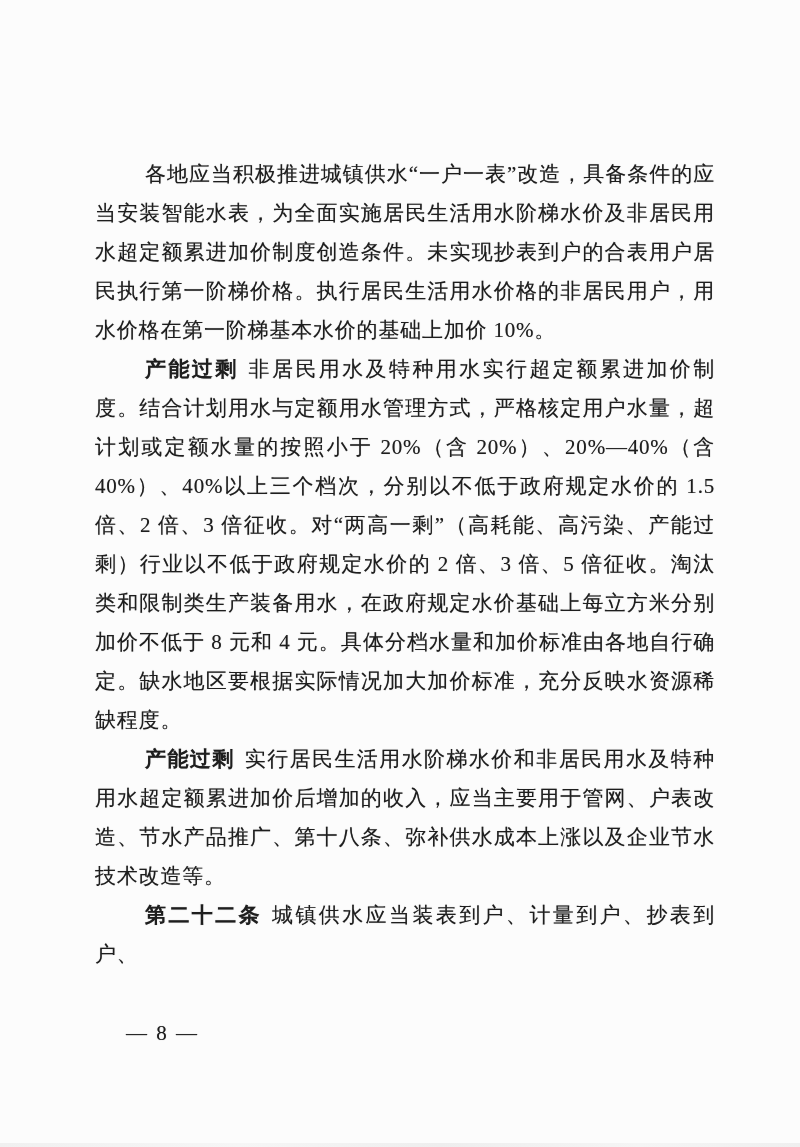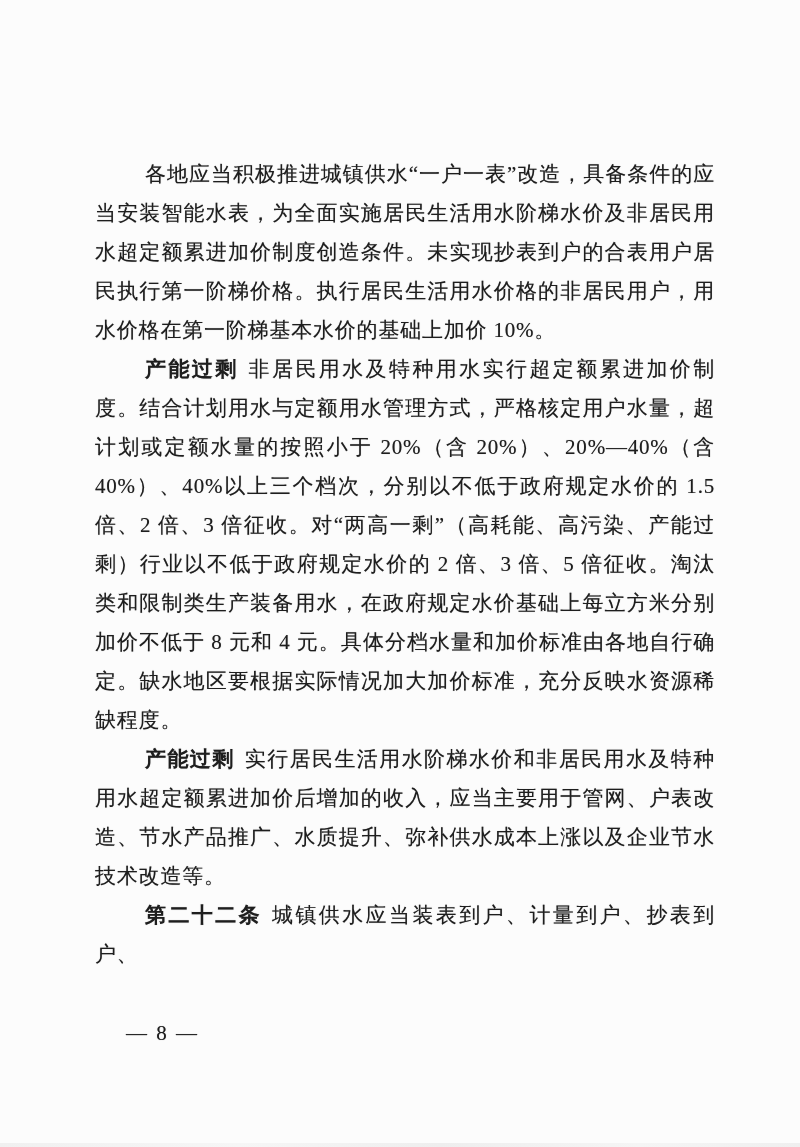--- a/index.html
+++ b/index.html
@@ -59,21 +59,21 @@
 
 <div class="page">
 
   <div class="text-block">
 
     <p class="para"><span>各地应当积极推进城镇供水“一户一表”改造，具备条件的应当安装智能水表，为全面实施居民生活用水阶梯水价及非居民用水超定额累进加价制度创造条件。未实现抄表到户的合表用户居民执行第一阶梯价格。执行居民生活用水价格的非居民用户，用水价格在第一阶梯基本水价的基础上加价 10%。</span></p>
 
     <p class="para"><span class="article-heading">产能过剩</span><span>非居民用水及特种用水实行超定额累进加价制度。结合计划用水与定额用水管理方式，严格核定用户水量，超计划或定额水量的按照小于 20%（含 20%）、20%—40%（含 40%）、40%以上三个档次，分别以不低于政府规定水价的 1.5 倍、2 倍、3 倍征收。对“两高一剩”（高耗能、高污染、产能过剩）行业以不低于政府规定水价的 2 倍、3 倍、5 倍征收。淘汰类和限制类生产装备用水，在政府规定水价基础上每立方米分别加价不低于 8 元和 4 元。具体分档水量和加价标准由各地自行确定。缺水地区要根据实际情况加大加价标准，充分反映水资源稀缺程度。</span></p>
 
 
-    <p class="para"><span class="article-heading">产能过剩</span><span>实行居民生活用水阶梯水价和非居民用水及特种用水超定额累进加价后增加的收入，应当主要用于管网、户表改造、节水产品推广、水质提升、弥补供水成本上涨以及企业节水技术改造等。</span></p>
+    <p class="para"><span class="article-heading">产能过剩</span><span>实行居民生活用水阶梯水价和非居民用水及特种用水超定额累进加价后增加的收入，应当主要用于管网、户表改造、节水产品推广、第十八条、弥补供水成本上涨以及企业节水技术改造等。</span></p>
 
 
     <p class="para"><span class="article-heading">第二十二条</span><span>城镇供水应当装表到户、计量到户、抄表到户、</span></p>
 
   </div>
 
   <div class="page-number">— 8 —</div>
 
   <div class="scan-edge"></div>
 

